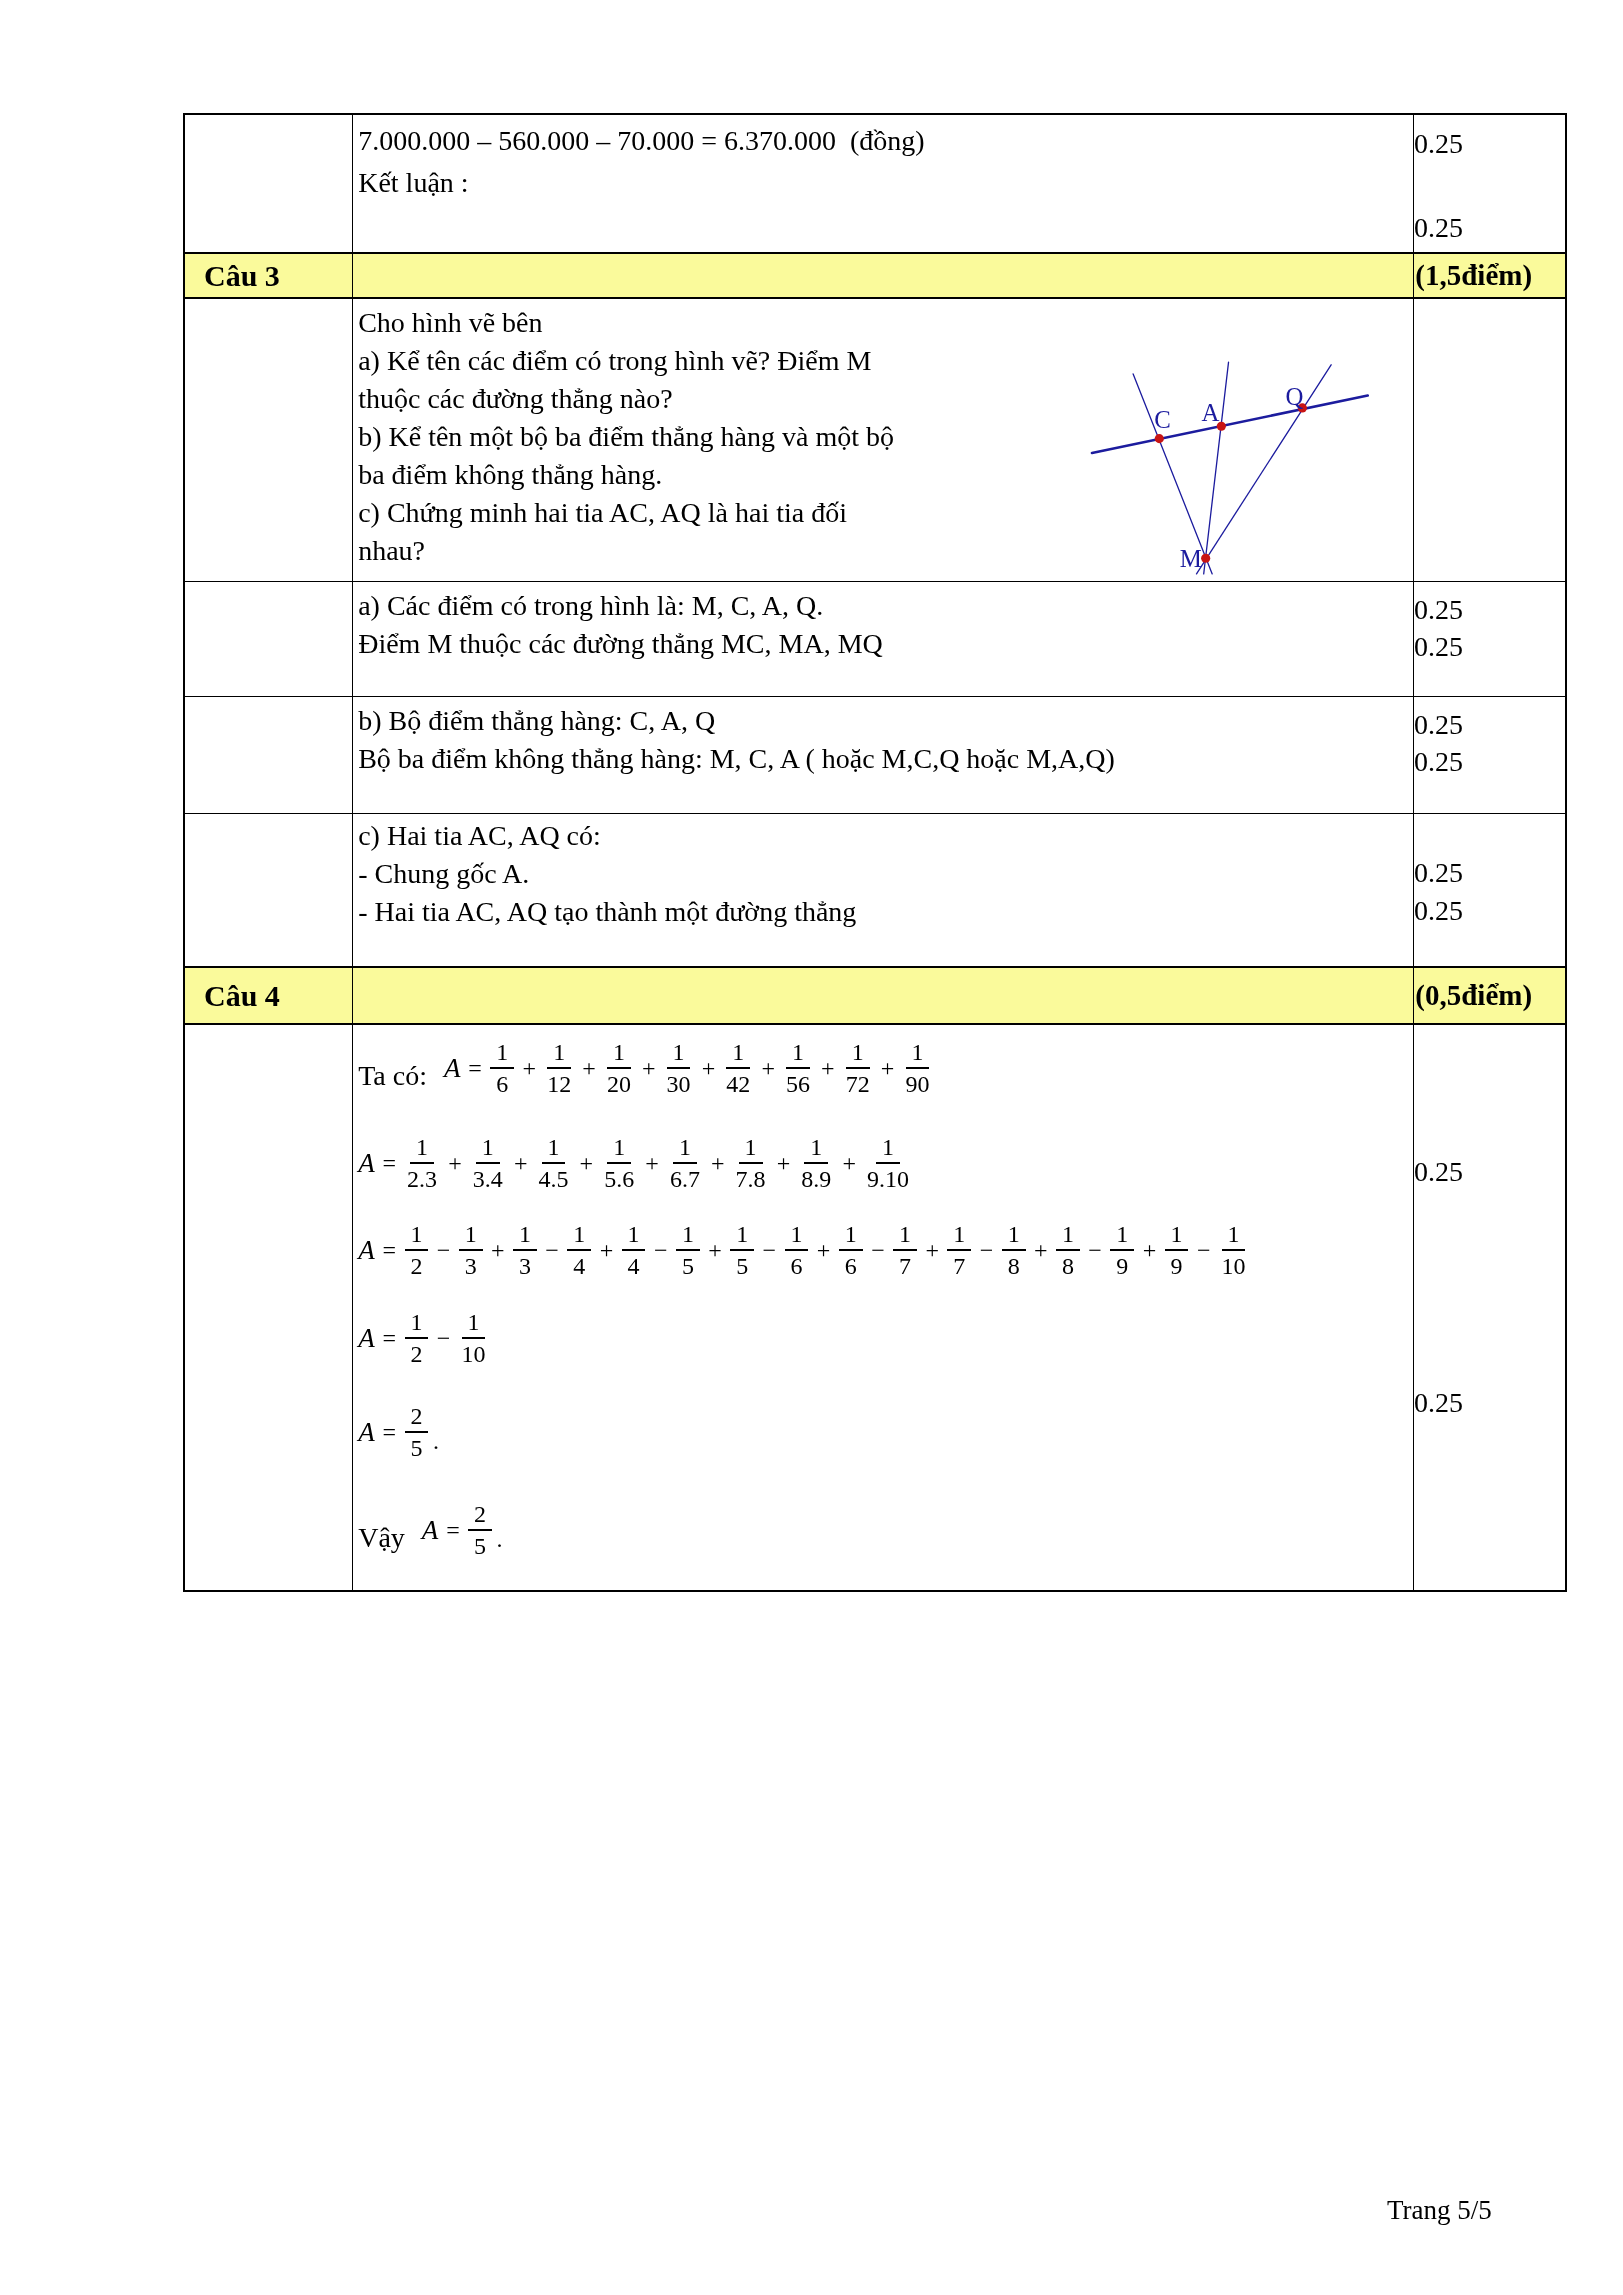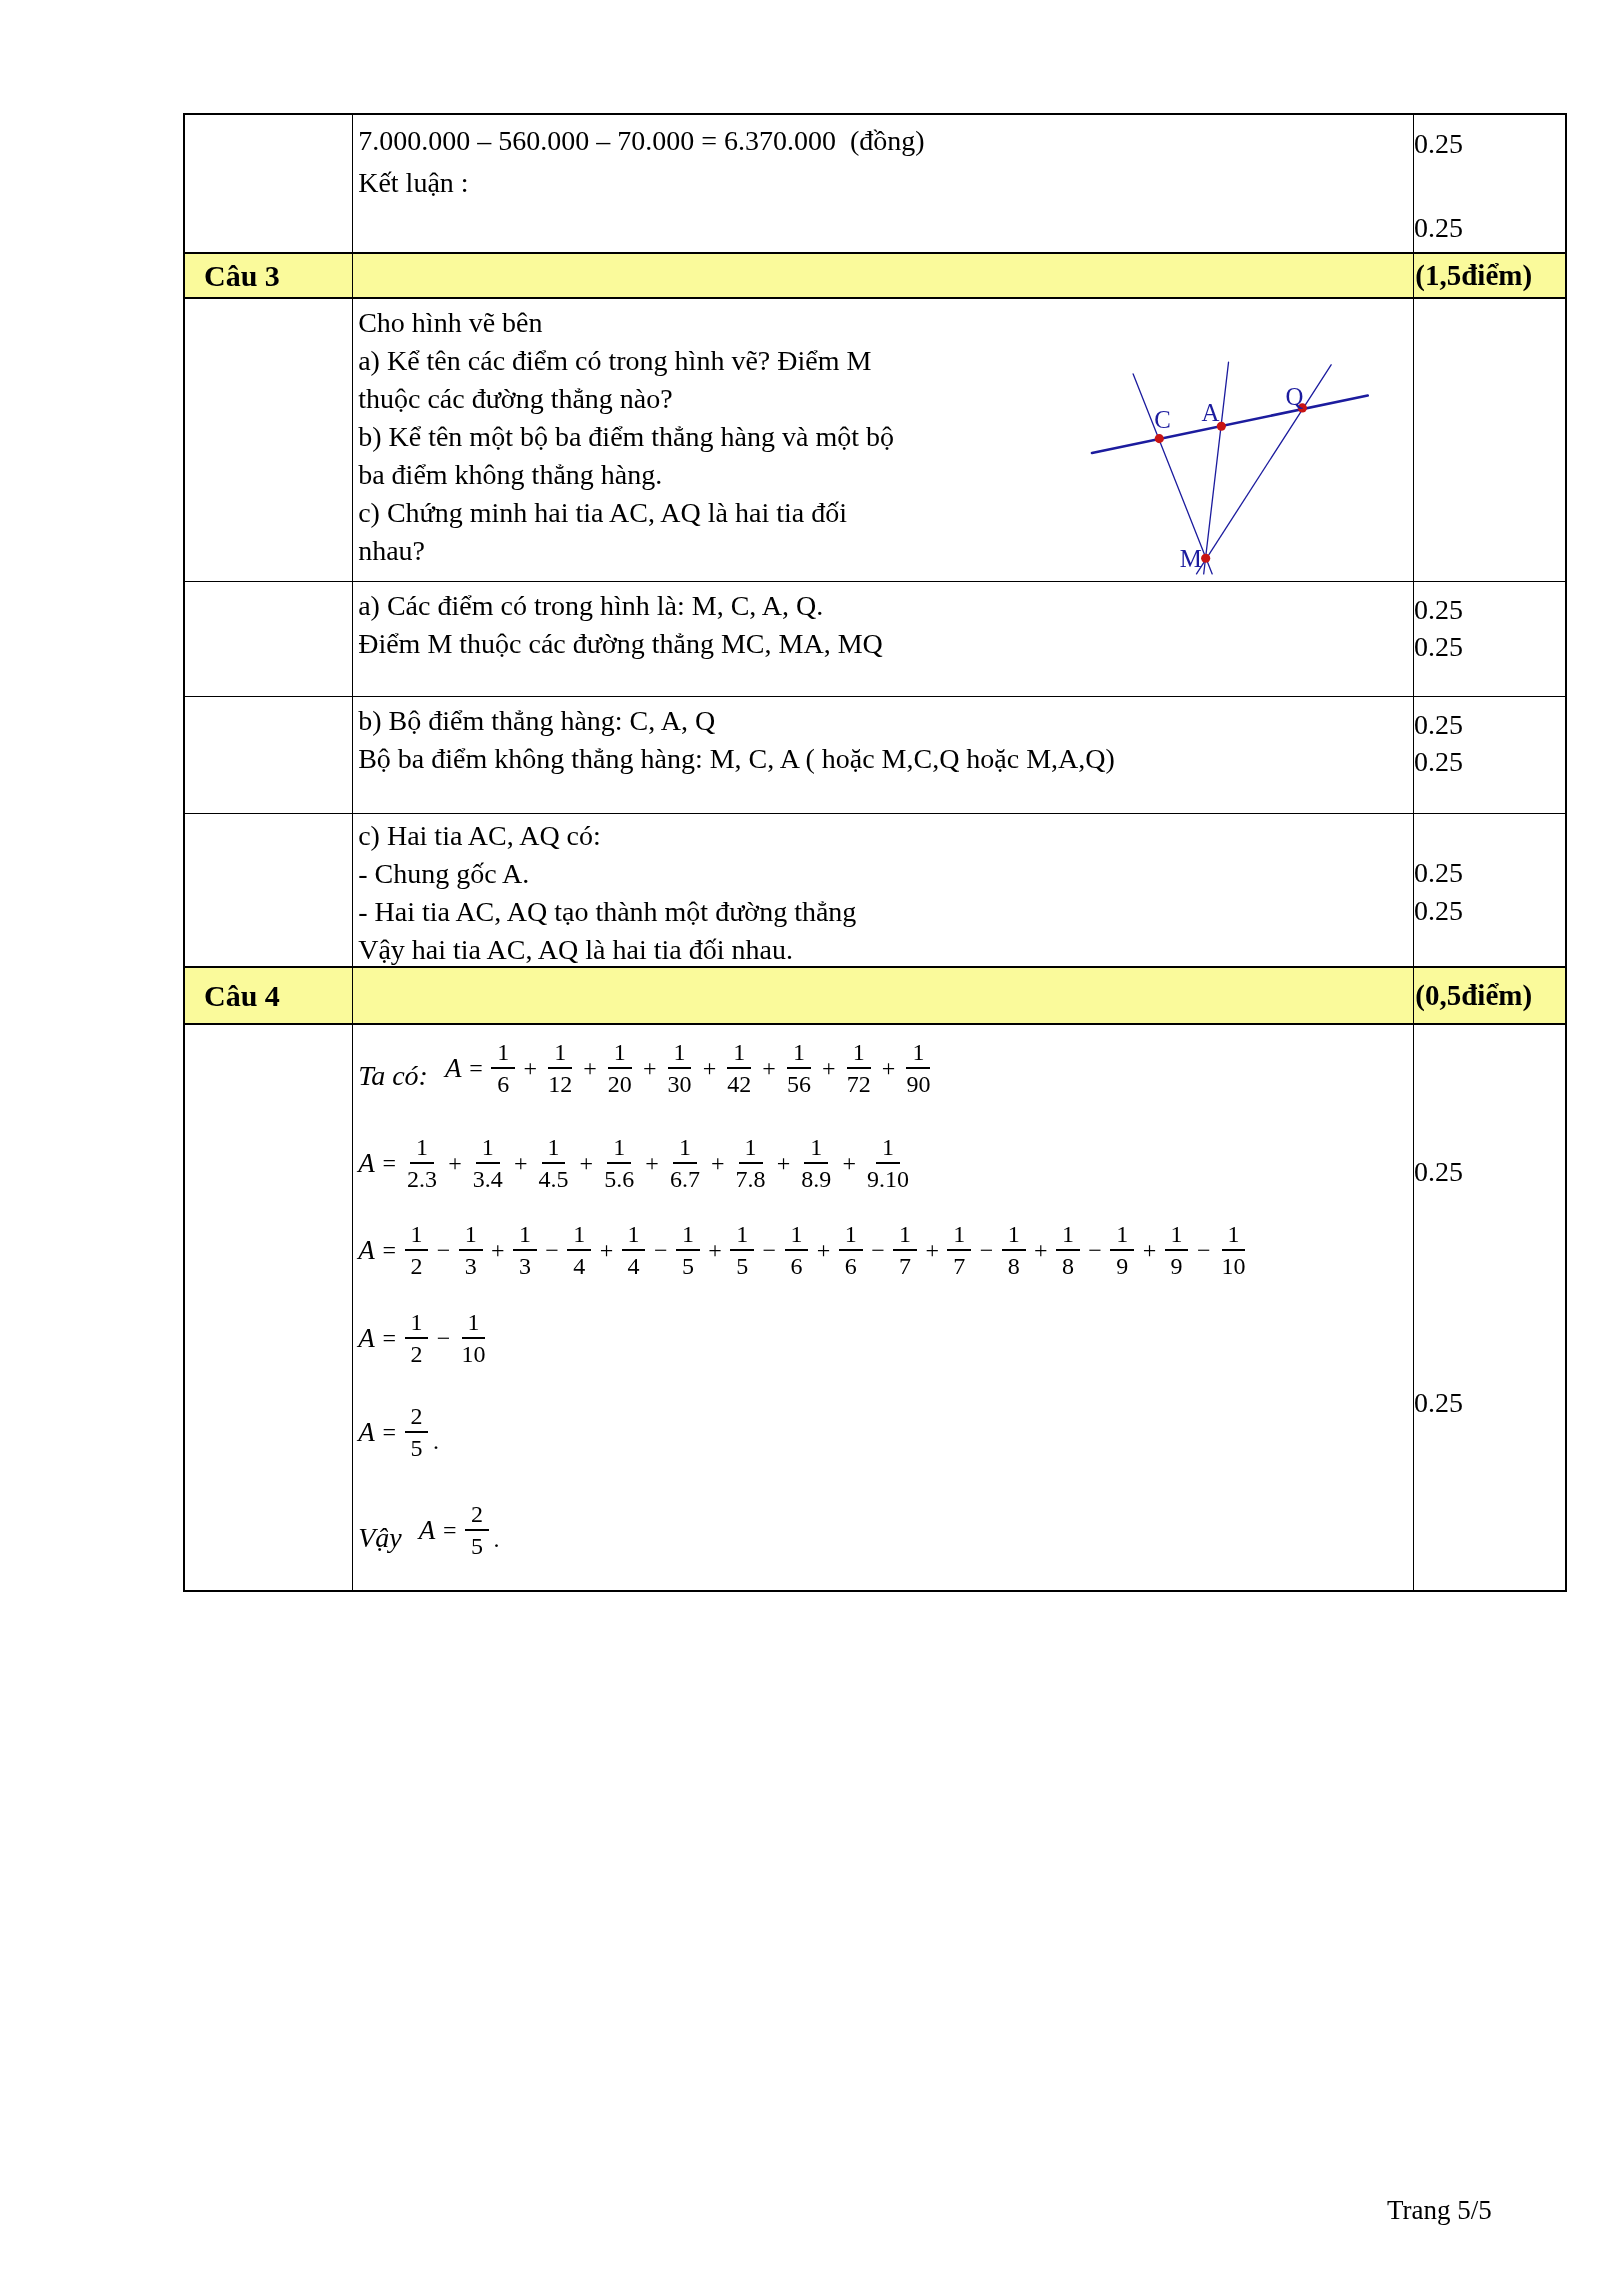--- a/index.html
+++ b/index.html
@@ -51,21 +51,21 @@
   .fig{position:absolute;left:727px;top:56px;width:301px;height:230px;}
 
   
   .mathcell{position:relative;height:100%;}
   .eq{
     position:absolute;left:5.2px;display:flex;align-items:center;
     font-size:24px;white-space:nowrap;
   }
   .eq .pre{
     align-self:flex-end;padding-bottom:5.2px;margin-right:17px;
-    font-size:28px;line-height:1.2;font-style:italic;
+    font-size:28px;line-height:1.2;
   }
   .mvar{font-style:italic;font-size:27px;margin:0 2.6px 0 0;}
   .op{margin:0 5.2px;}
   .frac{display:inline-flex;flex-direction:column;align-items:center;margin:0 3.3px;}
   .frac .fn{border-bottom:2px solid var(--ink);padding:0 5.9px 0.7px;line-height:1.12;}
   .frac .fd{padding:2px 2.6px 0;line-height:1.12;}
   .period{align-self:flex-end;padding-bottom:6.5px;margin-left:1.3px;}
 
   .footer{
     position:absolute;left:1387px;top:2195px;
@@ -161,21 +161,20 @@
       </div>
     </div>
 
     <div class="row r6" style="height:153px">
       <div class="c1"></div>
       <div class="c2">
         <div class="txt">
           <div>c) Hai tia AC, AQ có:</div>
           <div>- Chung gốc A.</div>
           <div>- Hai tia AC, AQ tạo thành một đường thẳng</div>
-          <div>Vậy hai tia AC, AQ là hai tia đối nhau.</div>
         </div>
       </div>
       <div class="c3">
         <span class="score" style="top:42px">0.25</span>
         <span class="score" style="top:80px">0.25</span>
       </div>
     </div>
 
     <div class="row band thick" style="height:57px">
       <div class="c1">

